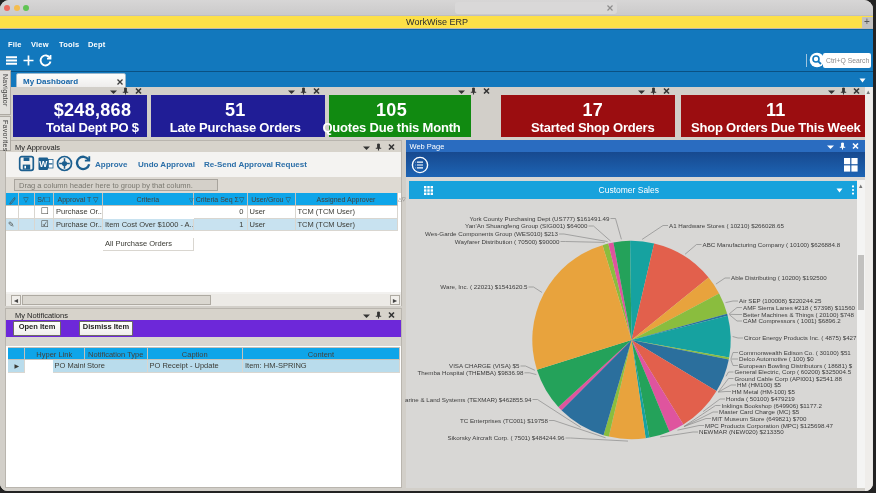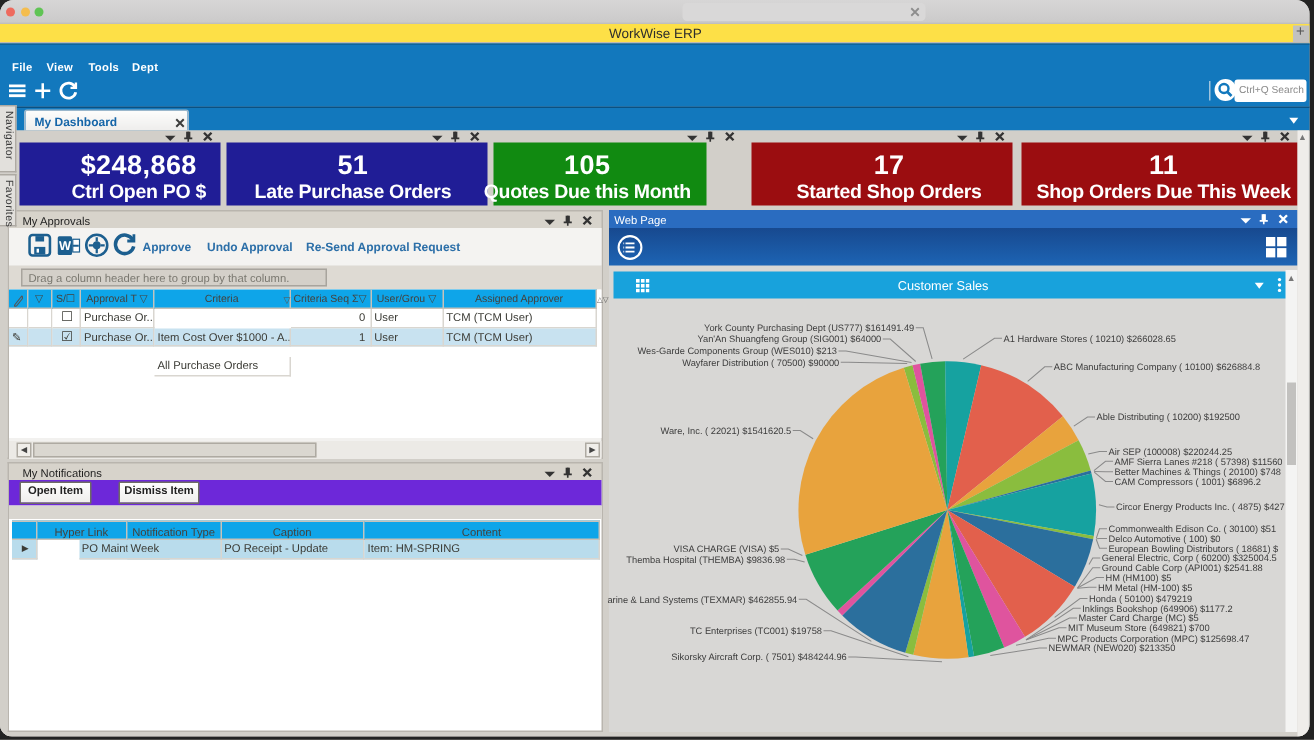--- a/index.html
+++ b/index.html
@@ -125,21 +125,21 @@
 <div class="abs kpihdr" style="left:12.5px;width:134.0px">
         <svg width="36" height="10" viewBox="0 0 36 10">
           <path d="M1,3.5 L8,3.5 L4.5,7 Z" fill="#333"></path>
           <path d="M16.5,0.8 L16.5,7.5 M13.8,5.2 L19.2,5.2" stroke="#333" stroke-width="1.1" fill="none"></path>
           <rect x="15.1" y="0.8" width="2.8" height="4.4" fill="#333"></rect>
           <path d="M27,1.5 L32,6.5 M32,1.5 L27,6.5" stroke="#333" stroke-width="1.6"></path>
         </svg>
       </div>
 <div class="abs tile" style="left:12.5px;width:134.0px;background:#201d96">
         <div class="v" style="transform:translateX(13px)">$248,868</div>
-        <div class="c" style="transform:translateX(13px)">Ctrl Open PO $</div>
+        <div class="c" style="transform:translateX(13px)">Total Dept PO $</div>
       </div>
 <div class="abs kpihdr" style="left:150.5px;width:174.5px">
         <svg width="36" height="10" viewBox="0 0 36 10">
           <path d="M1,3.5 L8,3.5 L4.5,7 Z" fill="#333"></path>
           <path d="M16.5,0.8 L16.5,7.5 M13.8,5.2 L19.2,5.2" stroke="#333" stroke-width="1.1" fill="none"></path>
           <rect x="15.1" y="0.8" width="2.8" height="4.4" fill="#333"></rect>
           <path d="M27,1.5 L32,6.5 M32,1.5 L27,6.5" stroke="#333" stroke-width="1.6"></path>
         </svg>
       </div>
 <div class="abs tile" style="left:150.5px;width:174.5px;background:#201d96">
@@ -276,21 +276,21 @@
 <div class="abs" style="left:0;top:27.5px;width:395px;height:13px">
 <div class="ghd" style="left:2px;width:16.5px;border-top:1px solid #c6c2ba"></div>
 <div class="ghd" style="left:18.5px;width:60.5px;border-top:1px solid #c6c2ba">Hyper Link</div>
 <div class="ghd" style="left:79px;width:62.5px;border-top:1px solid #c6c2ba">Notification Type</div>
 <div class="ghd" style="left:141.5px;width:95.5px;border-top:1px solid #c6c2ba">Caption</div>
 <div class="ghd" style="left:237px;width:157px;border-top:1px solid #c6c2ba">Content</div>
 </div>
 <div class="abs" style="left:0;top:40.5px;width:395px;height:13px">
 <div class="gcell" style="left:2px;top:0;width:16.5px;background:#b9dcec;text-align:center;font-size:6px;line-height:13px;">▶</div>
 <div class="gcell" style="left:18.5px;top:0;width:60.5px;background:#b9dcec;margin-left:28px;">PO Maint - Line</div>
-<div class="gcell" style="left:79px;top:0;width:62.5px;background:#b9dcec;">Week</div>
+<div class="gcell" style="left:79px;top:0;width:62.5px;background:#b9dcec;">Store</div>
 <div class="gcell" style="left:141.5px;top:0;width:95.5px;background:#b9dcec;">PO Receipt - Update</div>
 <div class="gcell" style="left:237px;top:0;width:157px;background:#b9dcec;">Item: HM-SPRING</div>
 </div>
 </div>
 <div class="abs" id="wpg">
 <div class="abs" id="wphdr">
           <div class="t">Web Page</div>
           <svg width="36" height="10" viewBox="0 0 36 10">
             <path d="M1,3.5 L8,3.5 L4.5,7 Z" fill="#fff"></path>
             <path d="M16.5,0.8 L16.5,7.5 M13.8,5.2 L19.2,5.2" stroke="#fff" stroke-width="1.1" fill="none"></path>

